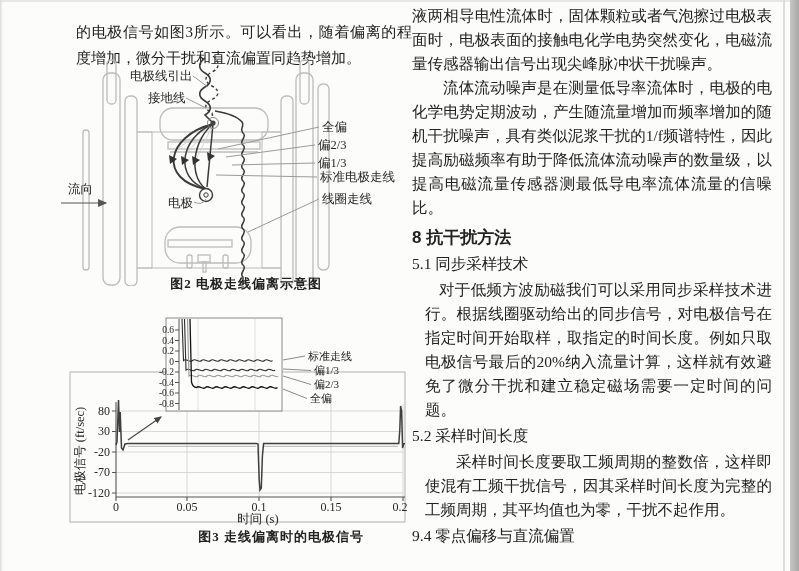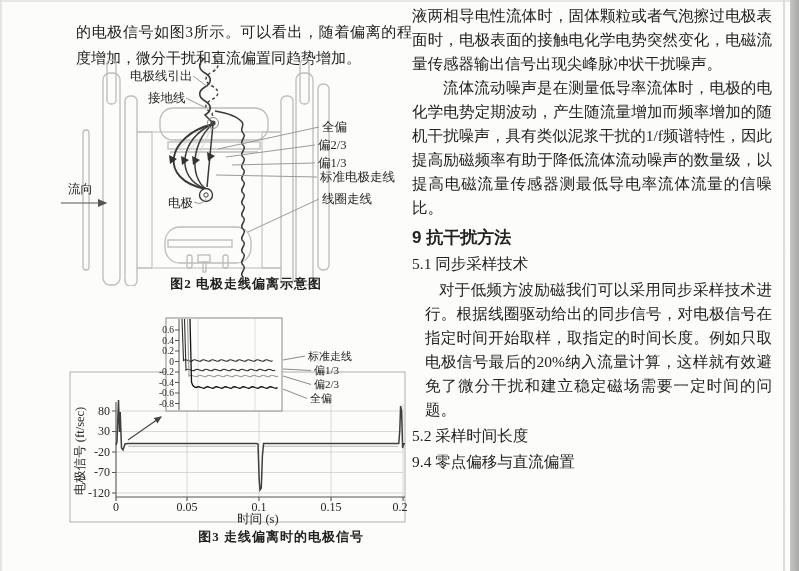--- a/index.html
+++ b/index.html
@@ -214,19 +214,20 @@
     </g>
     <text transform="translate(22,139) rotate(-90)" text-anchor="middle" font-size="12.5">电极信号 (ft/sec)</text>
     <text x="196" y="211" text-anchor="middle" font-size="12.5">时间 (s)</text>
   </svg>
   <div class="fig3-caption">图3 走线偏离时的电极信号</div>
 
 
   <div class="col-right">
     <p>液两相导电性流体时，固体颗粒或者气泡擦过电极表面时，电极表面的接触电化学电势突然变化，电磁流量传感器输出信号出现尖峰脉冲状干扰噪声。</p>
     <p class="indent">流体流动噪声是在测量低导率流体时，电极的电化学电势定期波动，产生随流量增加而频率增加的随机干扰噪声，具有类似泥浆干扰的1/f频谱特性，因此提高励磁频率有助于降低流体流动噪声的数量级，以提高电磁流量传感器测最低导电率流体流量的信噪比。</p>
-    <h2 class="h-major">9 抗干扰方法</h2>
+    <h2 class="h-major">8 抗干扰方法</h2>
     <h3 class="h-minor">5.1 同步采样技术</h3>
     <p class="sec-body indent-sm">对于低频方波励磁我们可以采用同步采样技术进行。根据线圈驱动给出的同步信号，对电极信号在指定时间开始取样，取指定的时间长度。例如只取电极信号最后的20%纳入流量计算，这样就有效避免了微分干扰和建立稳定磁场需要一定时间的问题。</p>
     <h3 class="h-minor">5.2 采样时间长度</h3>
+    <p class="sec-body indent">采样时间长度要取工频周期的整数倍，这样即使混有工频干扰信号，因其采样时间长度为完整的工频周期，其平均值也为零，干扰不起作用。</p>
     <h3 class="h-minor">9.4 零点偏移与直流偏置</h3>
   </div>
 </div>
 
 </body></html>

